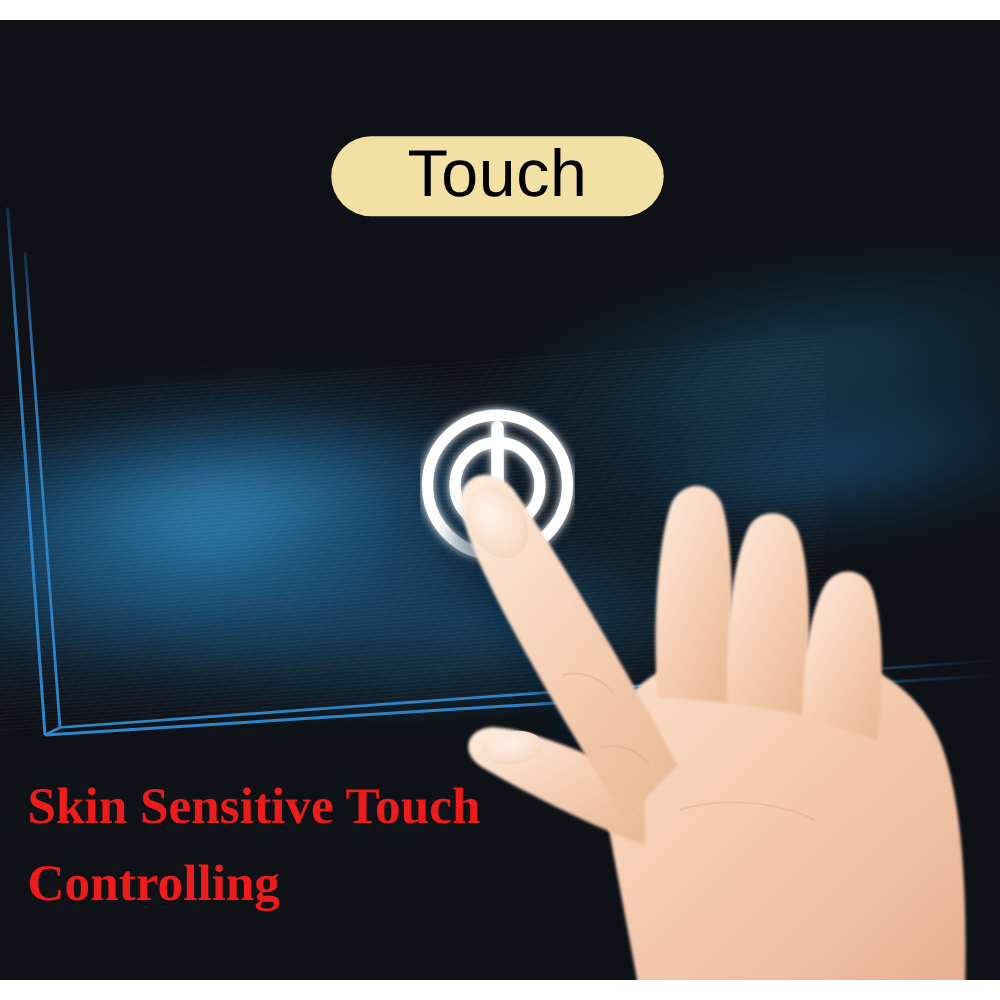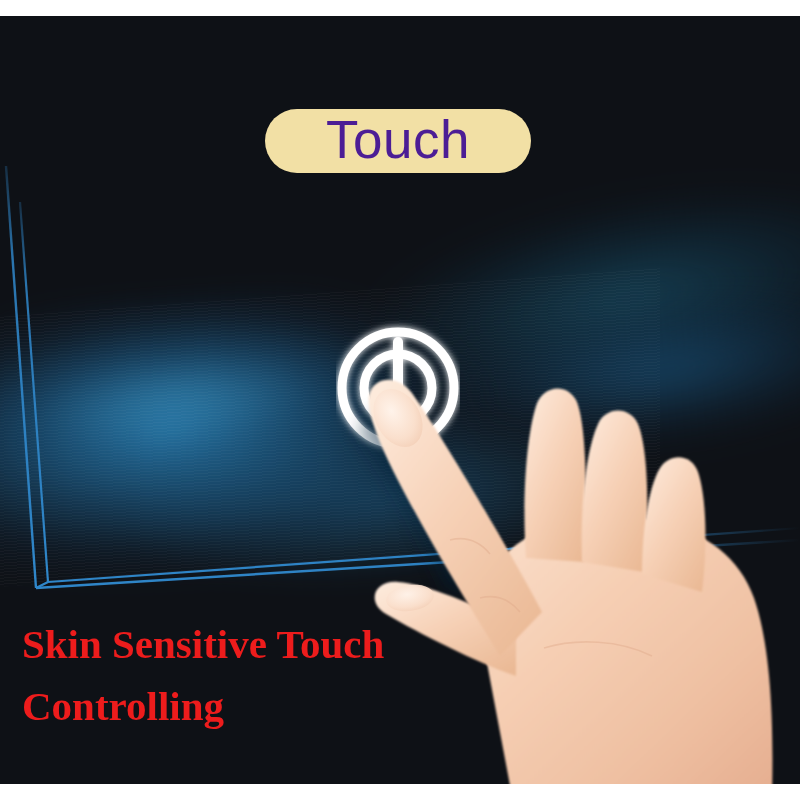--- a/index.html
+++ b/index.html
@@ -130,21 +130,21 @@
     position: absolute;
     left: 265px; top: 93px;
     width: 266px; height: 64px;
     border-radius: 32px;
     background: #f2e0a5;
     display: flex;
     align-items: center;
     justify-content: center;
   }
   .touch-pill .label {
-    color: #4c1d95;
+    color: #000000;
     font-family: "Liberation Sans", sans-serif;
     font-size: 53px;
     line-height: 1;
     letter-spacing: 0.5px;
     transform: translateY(-2px);
   }
 
   
   .caption {
     position: absolute;

